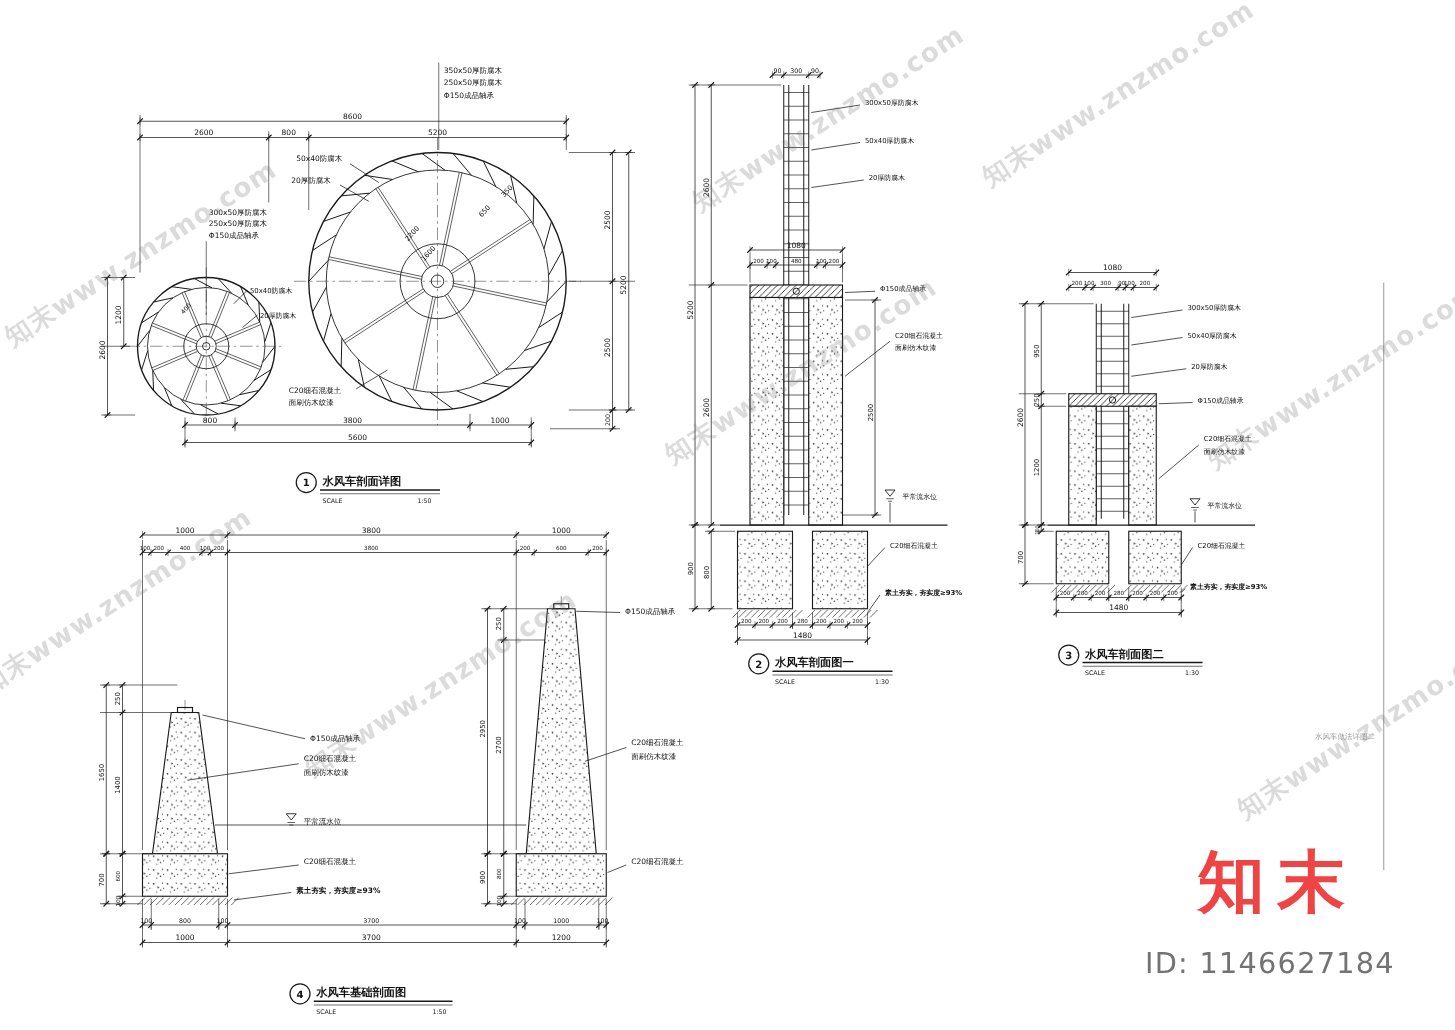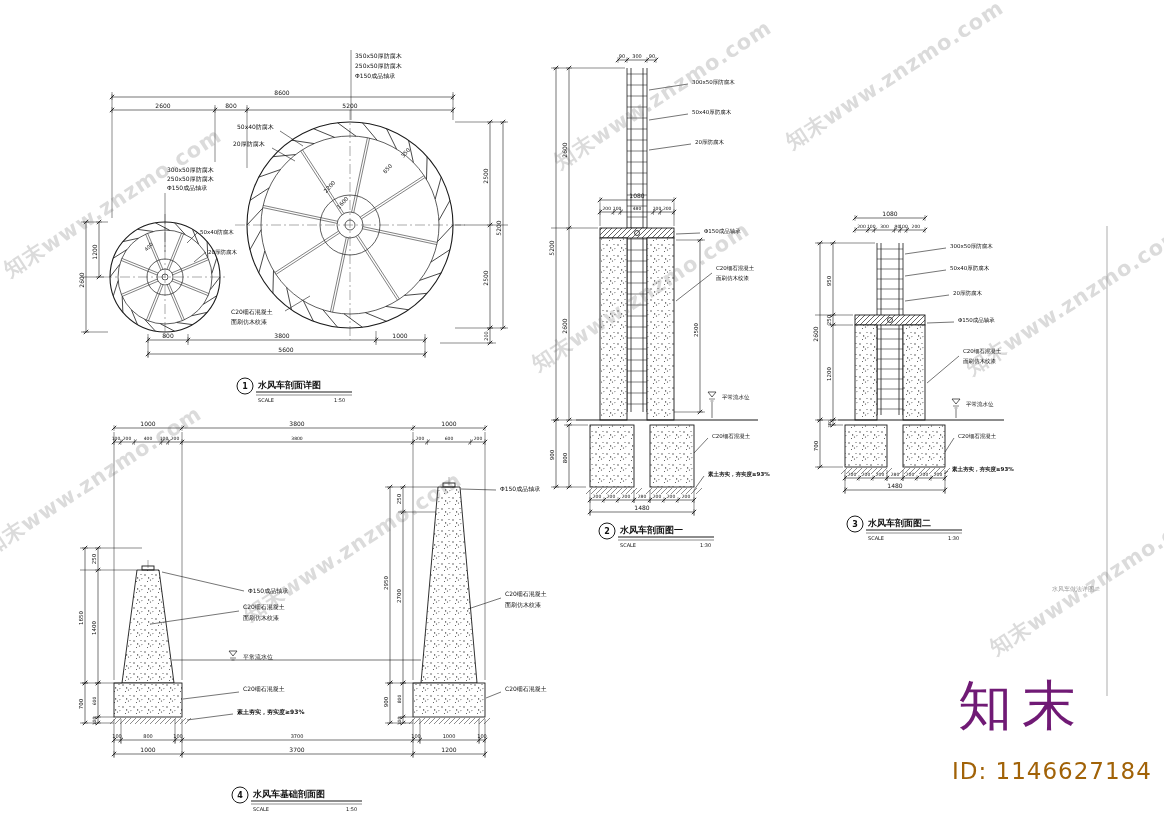--- a/index.html
+++ b/index.html
@@ -3,23 +3,23 @@
 <meta charset="utf-8">
 <style>
   html,body{margin:0;padding:0;background:#fff;}
   .canvas{position:relative;width:1164px;height:824px;background:#ffffff;overflow:hidden;
           font-family:"DejaVu Sans","Liberation Sans",sans-serif;}
   #cad{position:absolute;left:0;top:0;}
   #cad text{font-family:"DejaVu Sans","Liberation Sans",sans-serif;}
   .wm-layer{position:absolute;left:0;top:0;width:100%;height:100%;pointer-events:none;}
   .wm{position:absolute;transform:rotate(-33deg);transform-origin:0 50%;
       font-size:21px;font-weight:600;letter-spacing:1px;color:rgba(105,105,105,0.24);white-space:nowrap;}
-  .brand{position:absolute;left:958px;top:670px;font-size:54px;font-weight:400;
-         letter-spacing:10px;color:#701a75;}
-  .brand-id{position:absolute;left:952px;top:758px;font-size:23px;color:#a16207;letter-spacing:1px;}
+  .brand{position:absolute;left:958px;top:670px;font-size:54px;font-weight:700;
+         letter-spacing:10px;color:#ef4444;}
+  .brand-id{position:absolute;left:916px;top:758px;font-size:23px;color:#737373;letter-spacing:1px;}
 </style>
 </head>
 <body>
 
 <div class="canvas">
   <svg id="cad" width="1164" height="824" viewBox="0 0 1164 824">
     <defs>
       <pattern id="speckle" width="11" height="11" patternUnits="userSpaceOnUse">
         <rect width="11" height="11" fill="#ffffff"></rect>
         <circle cx="2" cy="3" r="0.7" fill="#333"></circle>

